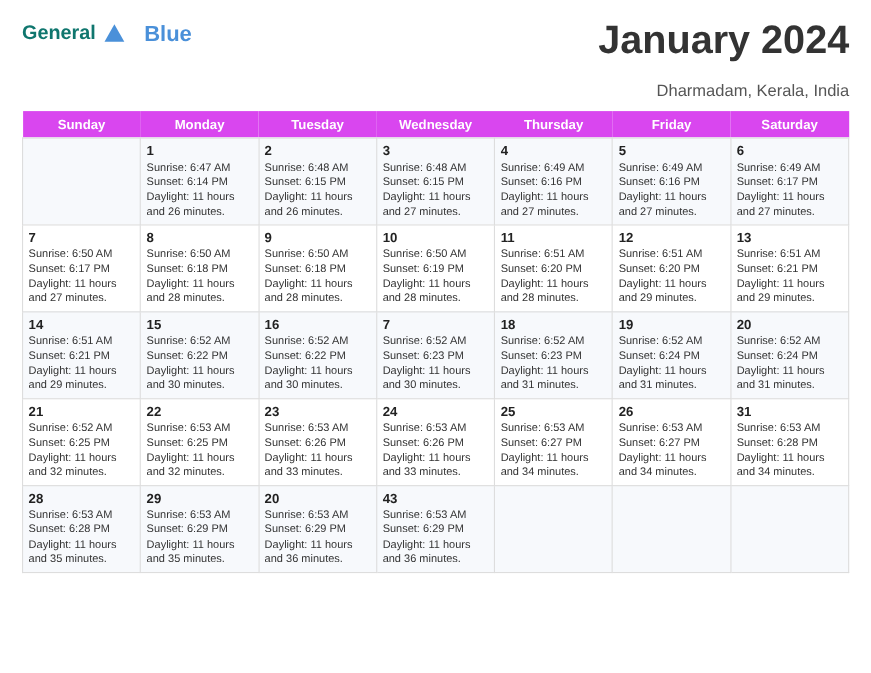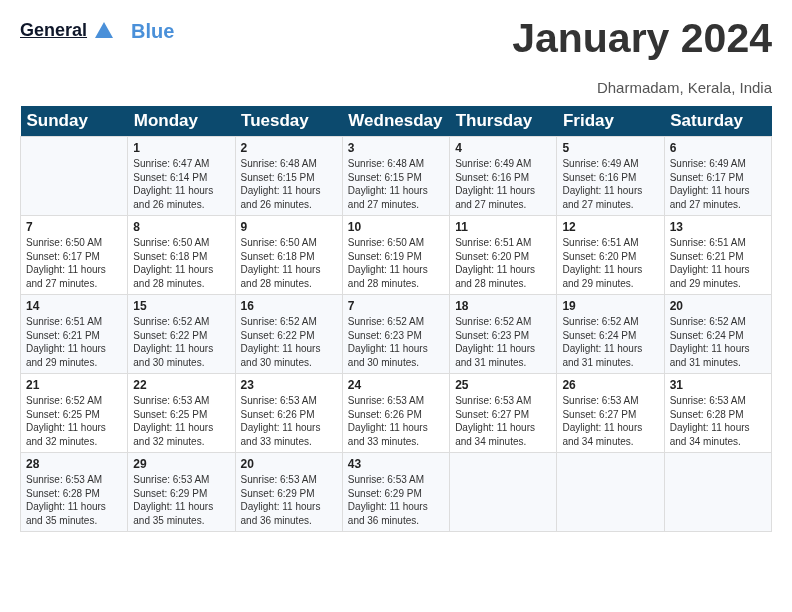--- a/index.html
+++ b/index.html
@@ -23,41 +23,41 @@
     }
     .logo {
       display: flex;
       align-items: center;
       margin-top: 4px;
     }
     .title-block {
       text-align: right;
     }
     .month-title {
-      font-size: 41px;
+      font-size: 36px;
       font-weight: bold;
       color: #333;
       line-height: 1.1;
     }
     .location {
       font-size: 15px;
       color: #555;
       margin-top: 18px;
     }
     table {
       width: 100%;
       border-collapse: collapse;
       font-size: 10.5px;
     }
     thead tr th {
-      background-color: #0c4a6e;
+      background-color: #d946ef;
       color: #fff;
-      text-align: left;
+      text-align: center;
       padding: 5px 6px;
-      font-size: 17px;
+      font-size: 12px;
       font-weight: bold;
     }
     tbody tr td {
       border: 1px solid #ddd;
       vertical-align: top;
       padding: 4px 5px;
       width: 14.28%;
       height: 78px;
     }
     tbody tr td .day-num {
@@ -84,21 +84,21 @@
   </style>
 </head>
 <body>
 
 <div class="page">
   <div class="header">
     <div class="logo">
       <div>
         <div style="display:flex;align-items:center;">
           <div style="font-size:18px;font-weight:bold;color:#555;line-height:1.1;">
-            <span style="color:#0f172a;text-decoration:underline;">General</span>
+            <span style="color:#0f766e;">General</span>
             <svg width="22" height="22" viewBox="0 0 22 22" style="vertical-align:middle;margin-left:1px;">
               <polygon points="11,2 20,18 2,18" fill="#4a90d9"></polygon>
             </svg>
           </div>
           <div style="font-size:20px;font-weight:bold;color:#4a90d9;margin-left:16px;line-height:1.1;">Blue</div>
         </div>
       </div>
     </div>
     <div class="title-block">
       <div class="month-title">January 2024</div>

